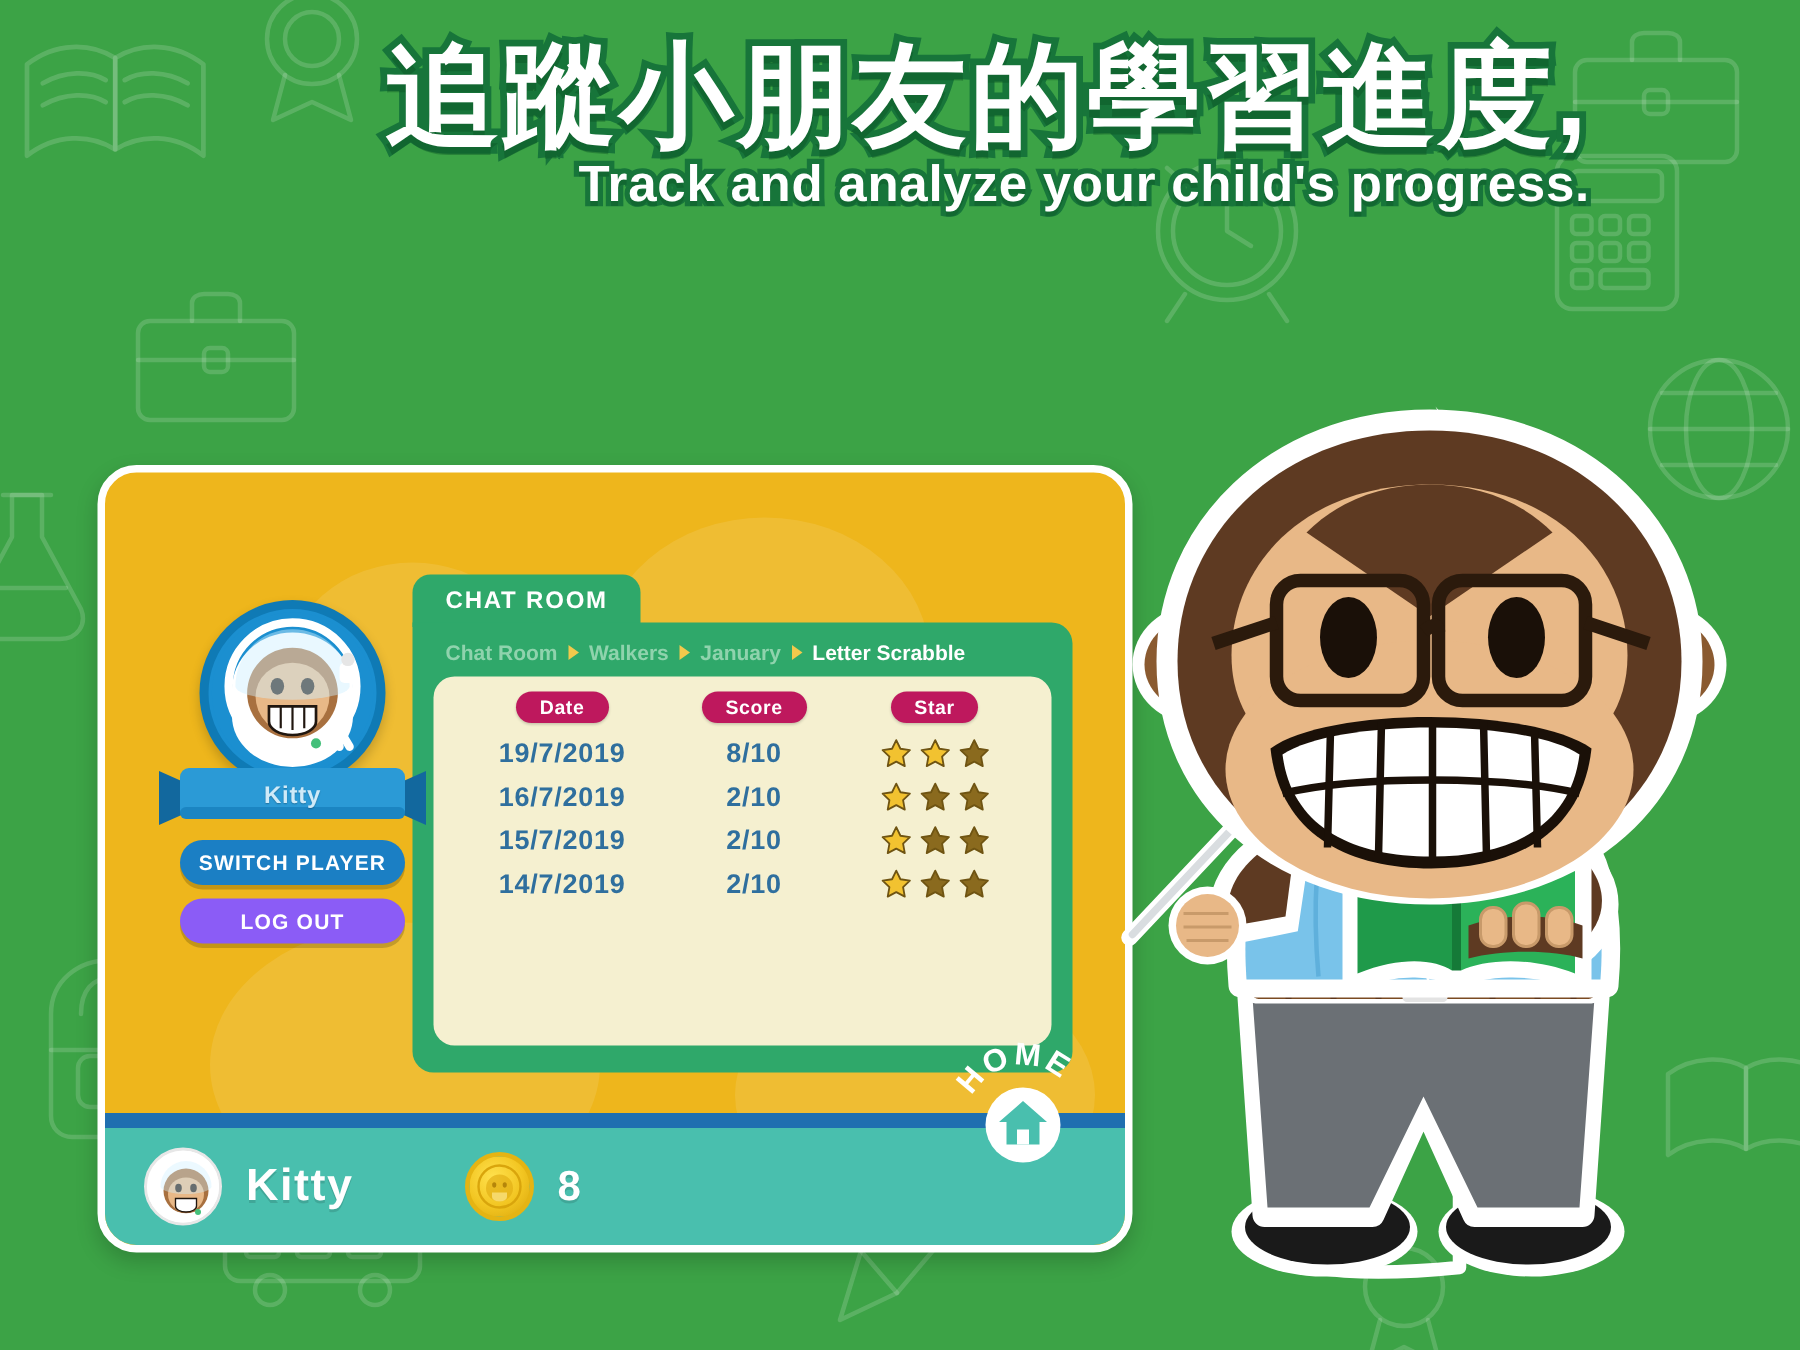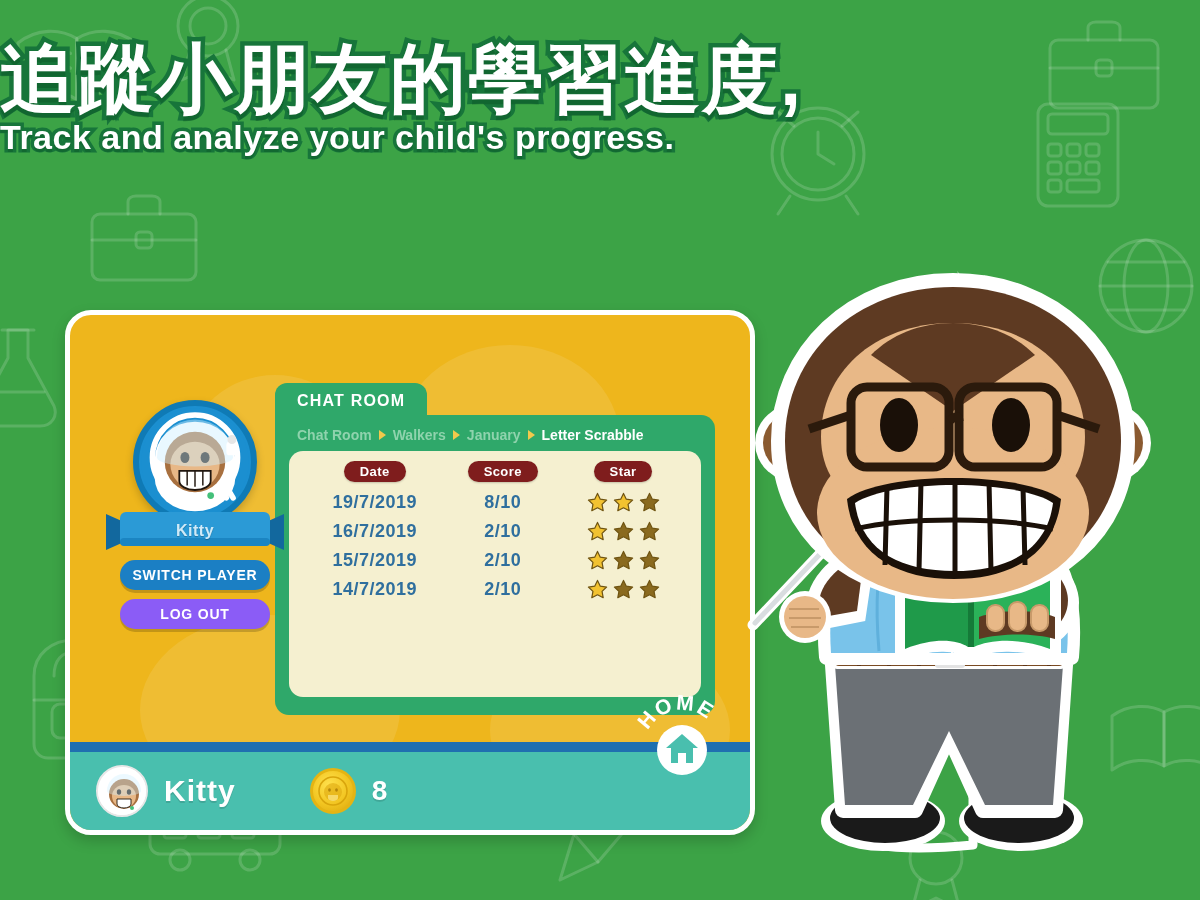--- a/index.html
+++ b/index.html
@@ -8,22 +8,22 @@
     font-family: "Liberation Sans", sans-serif;
     background: #3ca346;
     position: relative;
   }
 
   
   #doodles { position: absolute; inset: 0; z-index: 0; }
 
   
   .headline-wrap {
-    position: absolute; top: 40px; left: 0; width: 1060px;
-    text-align: left; z-index: 3;
+    position: absolute; top: 26px; left: 0; width: 1060px;
+    text-align: right; z-index: 3;
   }
   .headline {
     font-size: 76px; font-weight: 700; color: #ffffff; line-height: 1.02;
     letter-spacing: 2px;
     -webkit-text-stroke: 9px #17753a;
     paint-order: stroke fill;
     text-shadow: 0 5px 0 rgba(10,80,35,.40);
   }
   .headline .l2 { display: block; margin-top: 4px; }
   .subhead {
@@ -148,21 +148,21 @@
     border-bottom: 5px solid transparent;
   }
   .table-card {
     background: #f5f0d0; border-radius: 14px;
     padding: 10px 12px 12px 12px;
     height: 246px;
   }
   table { width: 100%; border-collapse: collapse; }
   th { padding-bottom: 6px; }
   .pill {
-    display: inline-block; background: #7f1d1d; color: #ffffff;
+    display: inline-block; background: #be185d; color: #ffffff;
     font-size: 13px; font-weight: 700; letter-spacing: .4px;
     padding: 3px 16px; border-radius: 11px;
     box-shadow: 0 1px 2px rgba(0,0,0,.2);
   }
   td {
     text-align: center; padding: 4px 0;
     color: #2f6f9e; font-size: 18px; font-weight: 700;
     letter-spacing: .5px;
   }
   .stars { display: flex; justify-content: center; gap: 5px; }

